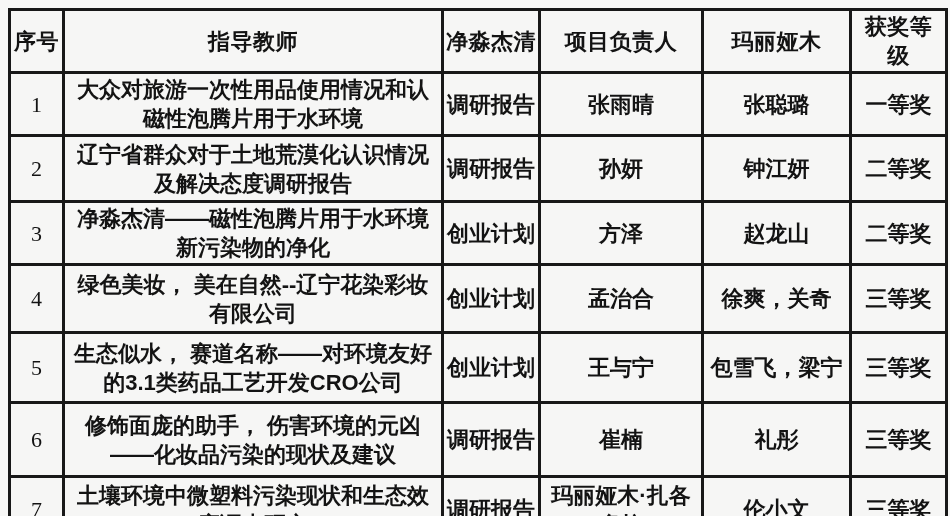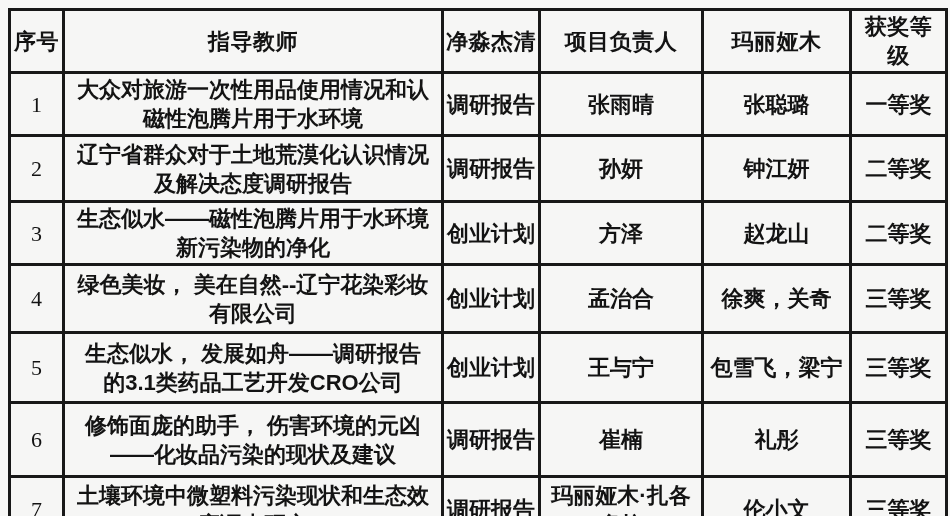--- a/index.html
+++ b/index.html
@@ -97,39 +97,39 @@
         <td class="seq">2</td>
         <td>辽宁省群众对于土地荒漠化认识情况
 及解决态度调研报告</td>
         <td>调研报告</td>
         <td>孙妍</td>
         <td>钟江妍</td>
         <td>二等奖</td>
       </tr>
       <tr>
         <td class="seq">3</td>
-        <td>生态似水——磁性泡腾片用于水环境
+        <td>净淼杰清——磁性泡腾片用于水环境
 新污染物的净化</td>
         <td>创业计划</td>
         <td>方泽</td>
         <td>赵龙山</td>
         <td>二等奖</td>
       </tr>
       <tr>
         <td class="seq">4</td>
         <td>绿色美妆， 美在自然--辽宁花染彩妆
 有限公司</td>
         <td>创业计划</td>
         <td>孟治合</td>
         <td>徐爽，关奇</td>
         <td>三等奖</td>
       </tr>
       <tr>
         <td class="seq">5</td>
-        <td>生态似水， 发展如舟——调研报告
+        <td>生态似水， 赛道名称——对环境友好
 的3.1类药品工艺开发CRO公司</td>
         <td>创业计划</td>
         <td>王与宁</td>
         <td>包雪飞，梁宁</td>
         <td>三等奖</td>
       </tr>
       <tr>
         <td class="seq">6</td>
         <td>修饰面庞的助手， 伤害环境的元凶
 ——化妆品污染的现状及建议</td>

